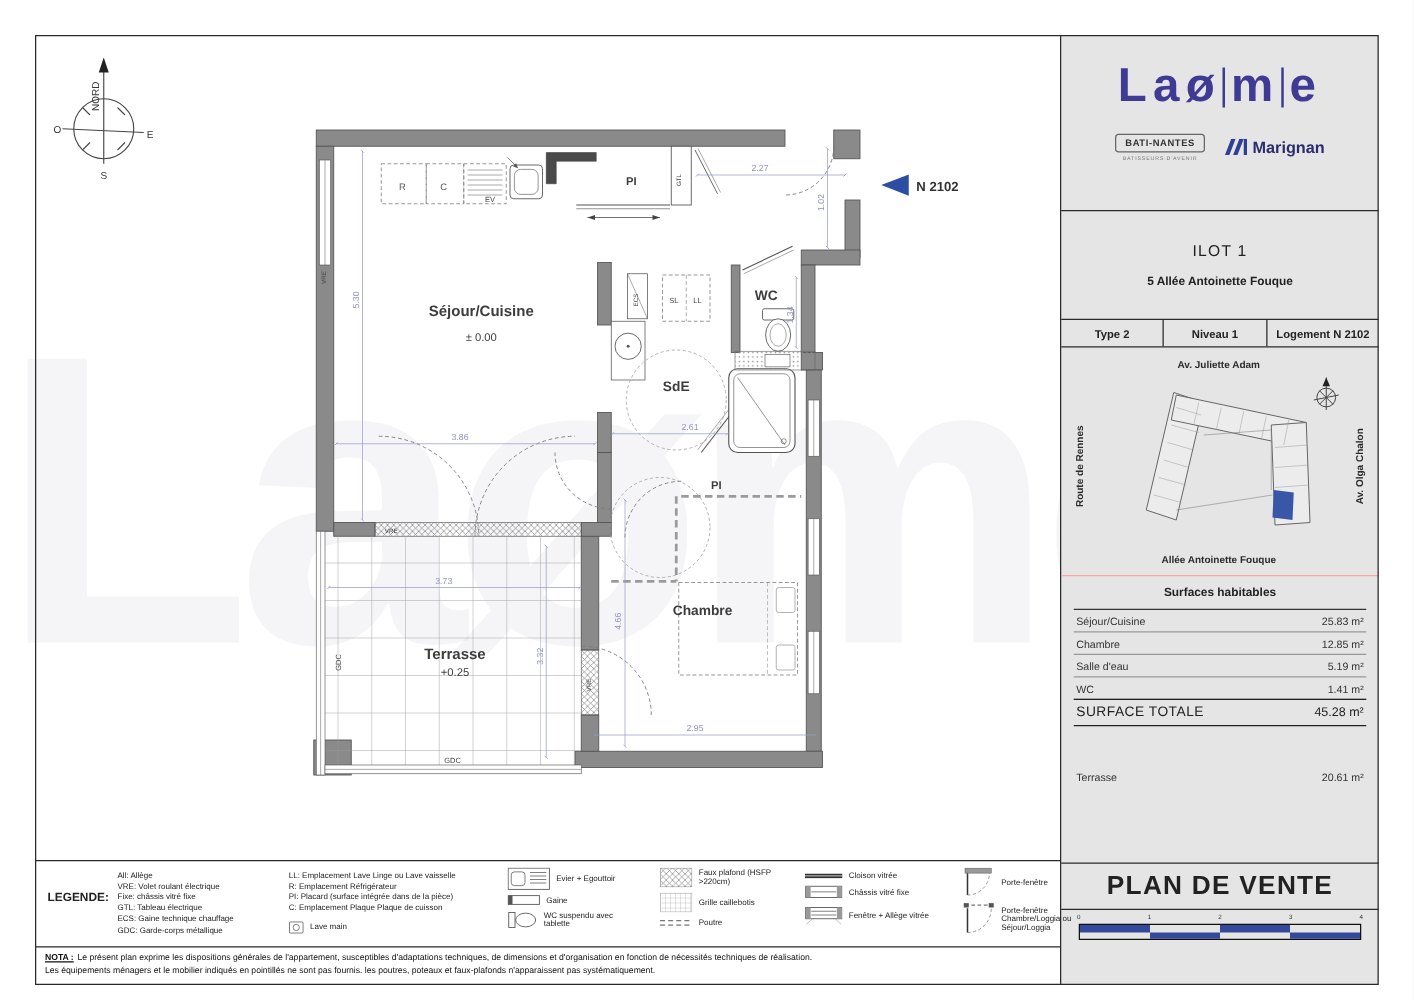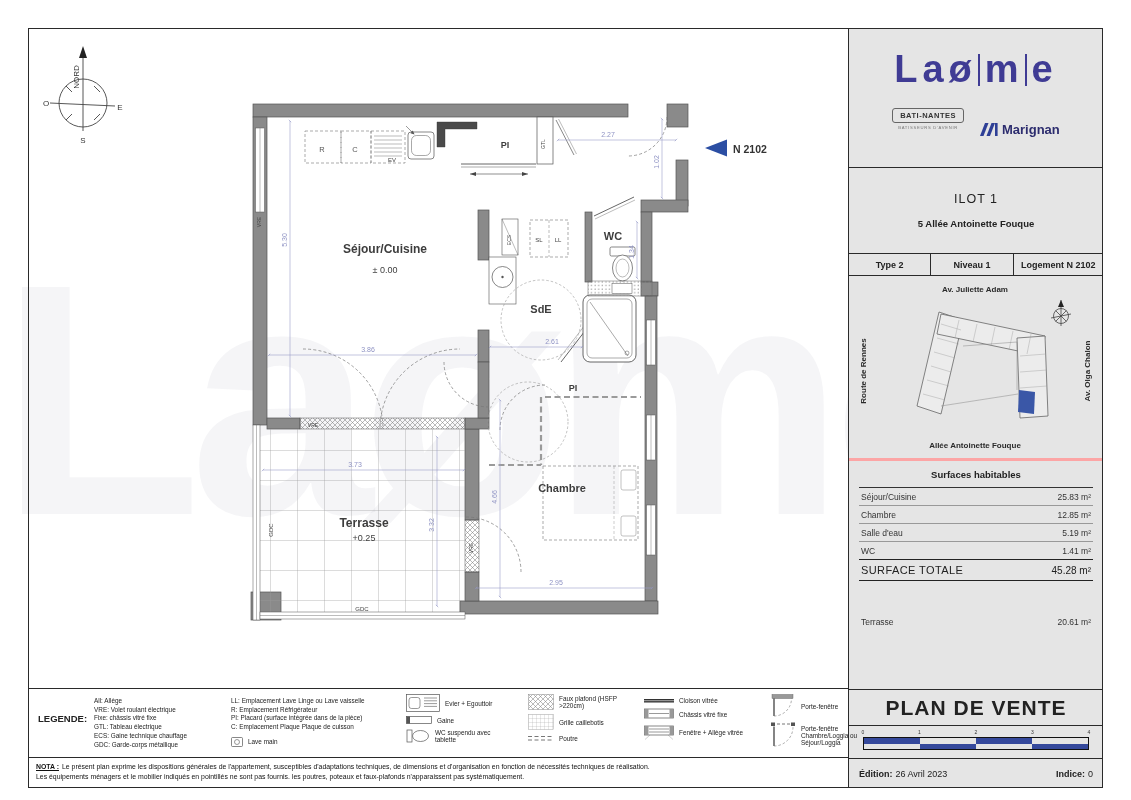--- a/index.html
+++ b/index.html
@@ -38,31 +38,31 @@
         display:flex;flex-direction:column;}
   .tb-logo{height:140px;border-bottom:1px solid #2a2a2a;position:relative;}
   .brand{display:flex;align-items:flex-end;justify-content:center;margin-top:22px;
         color:#3f3b94;font-weight:bold;font-size:38px;letter-spacing:5px;line-height:1;}
   .brand .sep{display:inline-block;width:0;border-left:2px solid #3f3b94;height:32px;margin:0 5px 2px 1px;}
   .sublogos{display:flex;align-items:flex-start;justify-content:center;gap:16px;margin-top:16px;}
   .bati{text-align:center;}
   .bati-box{display:inline-block;border:1px solid #666;border-radius:3px;padding:2px 7px;
         font-size:7.5px;font-weight:bold;letter-spacing:.5px;color:#333;}
   .bati-tag{font-size:4.2px;letter-spacing:.7px;color:#777;margin-top:2px;}
-  .marignan{display:flex;align-items:center;gap:4px;margin-top:18px;}
+  .marignan{display:flex;align-items:center;gap:4px;margin-top:6px;}
   .marignan-name{font-size:13px;color:#2c2c6e;font-weight:bold;}
   .tb-ilot{height:86px;border-bottom:1px solid #2a2a2a;display:flex;flex-direction:column;
         align-items:center;justify-content:center;gap:12px;}
   .ilot-title{font-size:12.5px;letter-spacing:1px;color:#222;}
   .ilot-addr{font-size:9.5px;font-weight:bold;color:#222;}
   .tb-unitrow{height:22px;border-bottom:1px solid #2a2a2a;display:flex;box-sizing:border-box;}
   .tb-unitrow div{flex:1;display:flex;align-items:center;justify-content:center;
         font-size:9px;font-weight:bold;border-right:1px solid #2a2a2a;}
   .tb-unitrow div:last-child{border-right:none;flex:1.1;}
-  .tb-map{height:182px;border-bottom:3px solid #fca5a5;position:relative;}
+  .tb-map{height:182px;border-bottom:1px solid #fca5a5;position:relative;}
   .tb-map svg text{font-family:"Liberation Sans",sans-serif;}
   .street{font-size:8px;font-weight:bold;fill:#2b2b2b;text-anchor:middle;}
   .tb-surfaces{height:229px;padding:8px 10px 0;box-sizing:border-box;}
   .surf-title{text-align:center;font-weight:bold;font-size:9.5px;padding-bottom:7px;border-bottom:1.2px solid #333;}
   .surf-row{display:flex;justify-content:space-between;font-size:8.5px;color:#333;
         padding:4px 2px 3px;border-bottom:.8px solid #999;}
   .surf-total{display:flex;justify-content:space-between;align-items:center;border-top:1.6px solid #222;
         border-bottom:1.6px solid #222;padding:4px 2px;margin-top:-0.8px;}
   .surf-total .lab{font-size:11px;letter-spacing:.4px;color:#222;}
   .surf-total .val{font-size:10px;color:#222;}
@@ -431,24 +431,20 @@
           <div></div>
           <div class="sb"></div>
           <div></div>
         <div></div>
           <div class="sb"></div>
           <div></div>
           <div class="sb"></div>
       </div>
     </div>
 
-    <div class="tb-edition">
-      <span><b>Édition:</b><span>26 Avril 2023</span></span>
-      <span><b>Indice:</b><span>0</span></span>
-    </div>
   </div>
 
   <div class="legend">
     <div class="legend-title">LEGENDE:</div>
 
     <div class="lcol" style="left:66px;top:8px;">
       <div>All: Allège</div>
       <div>VRE: Volet roulant électrique</div>
       <div>Fixe: châssis vitré fixe</div>
       <div>GTL: Tableau électrique</div>

